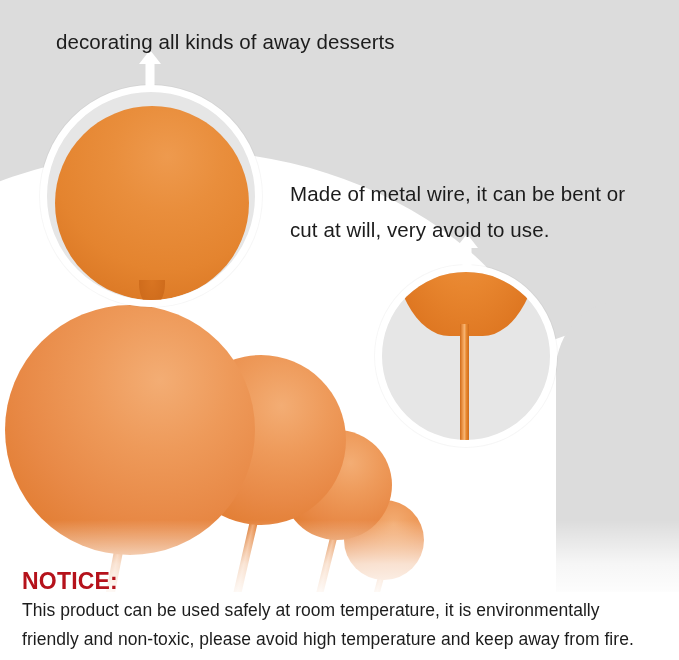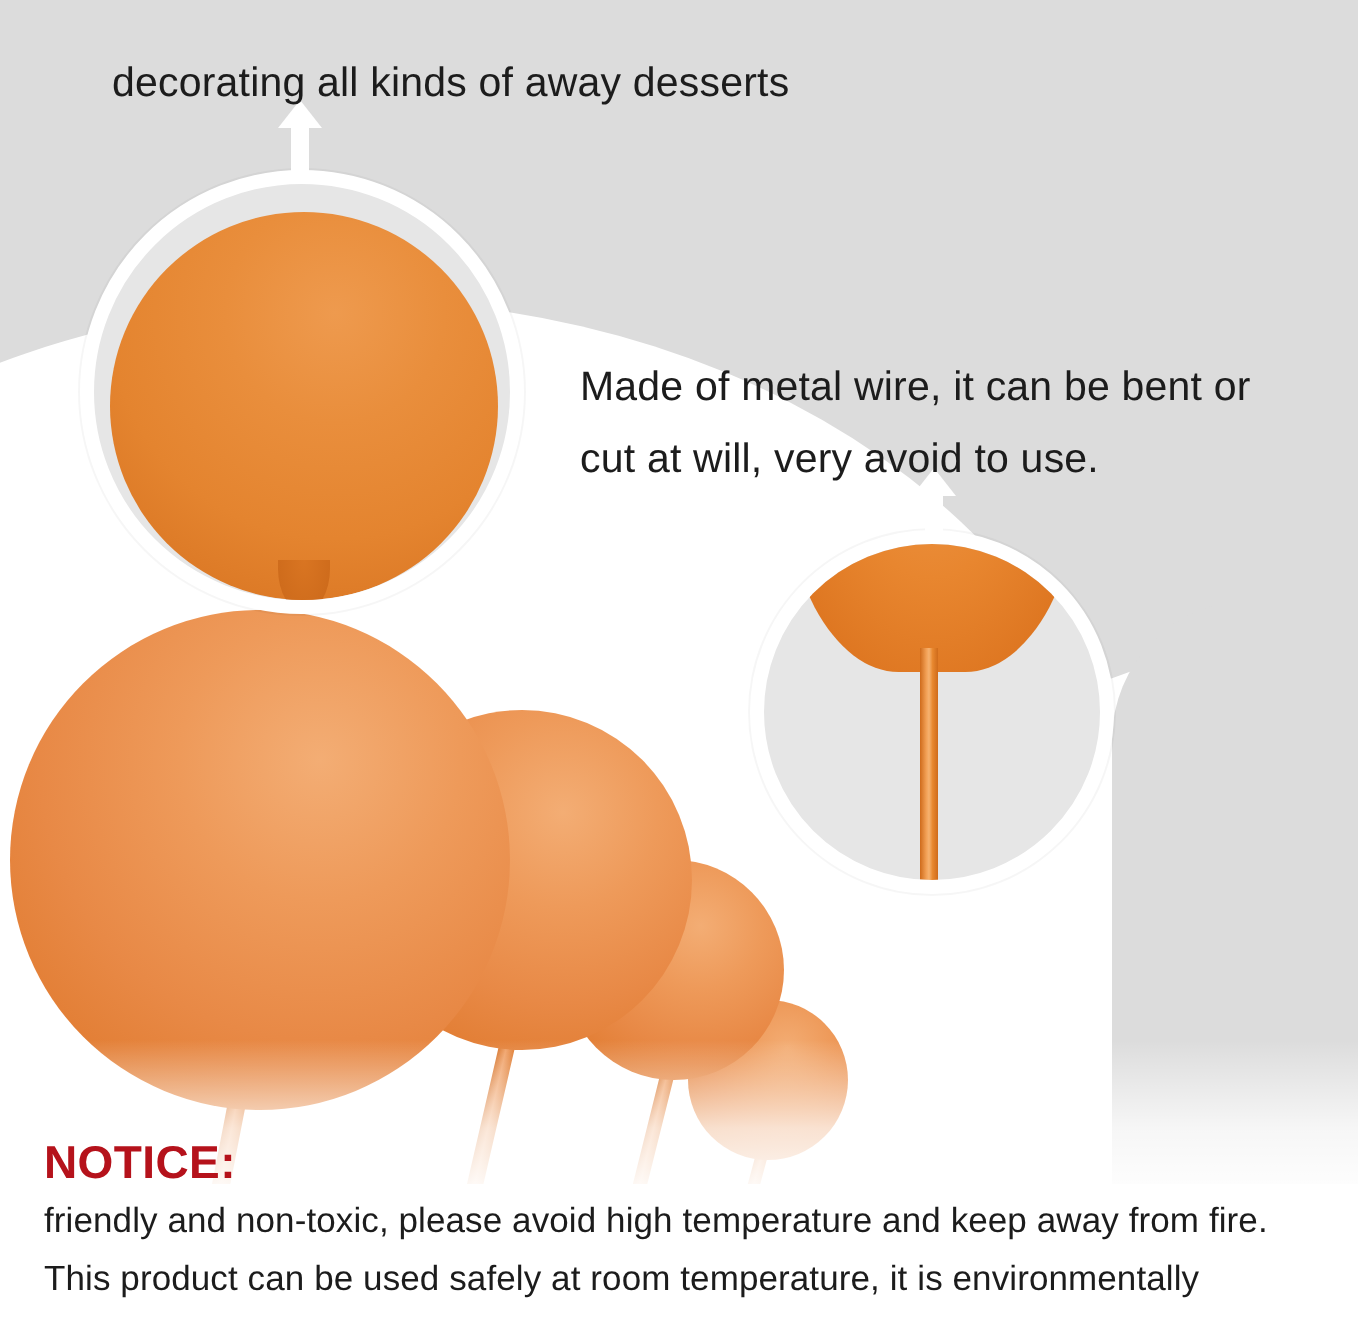--- a/index.html
+++ b/index.html
@@ -252,18 +252,18 @@
     <span class="l1">Made of metal wire, it can be bent or</span><br>
     <span class="l2">cut at will, very avoid to use.</span>
   </div>
 
   <div class="stem-fade"></div>
   <div class="bg-white-bottom" style="z-index:35;"></div>
 
   <div class="notice">
     <div class="notice-title">NOTICE:</div>
     <div class="notice-body">
+      <span>This product can be used safely at room temperature, it is environmentally</span>
       <span>friendly and non-toxic, please avoid high temperature and keep away from fire.</span>
-      <span>This product can be used safely at room temperature, it is environmentally</span>
     </div>
   </div>
 
 </div>
 
 </body></html>

